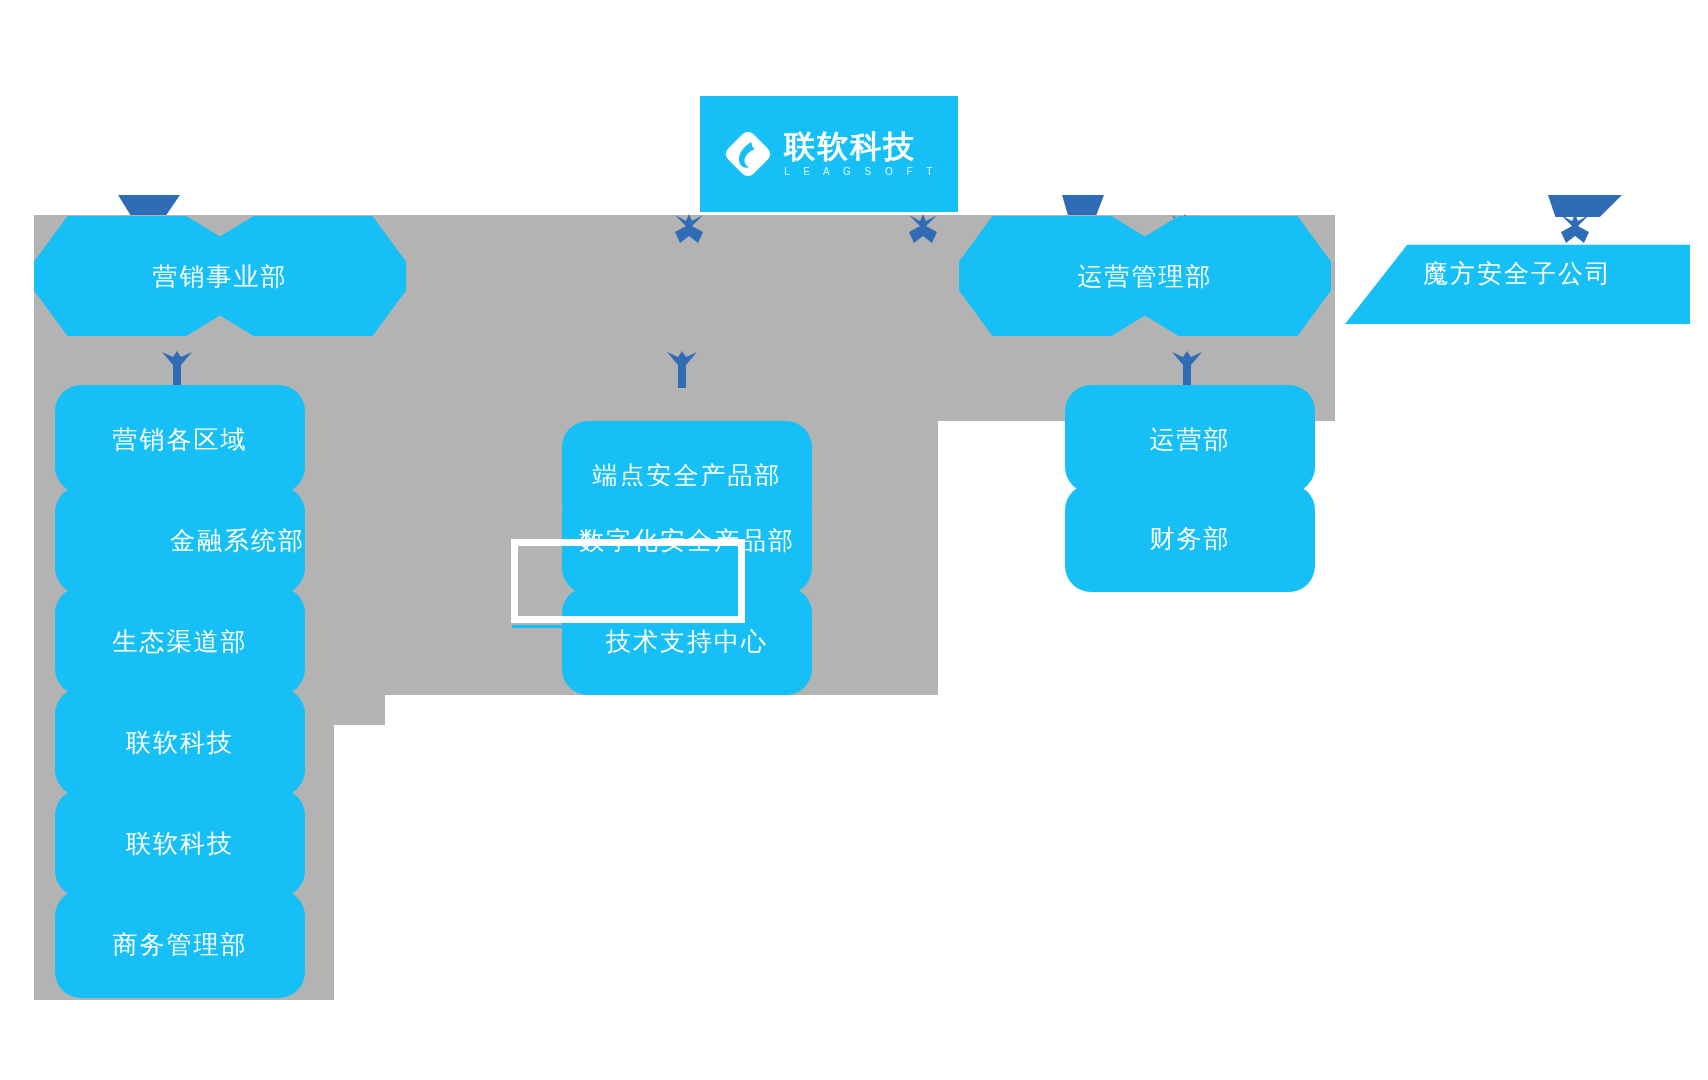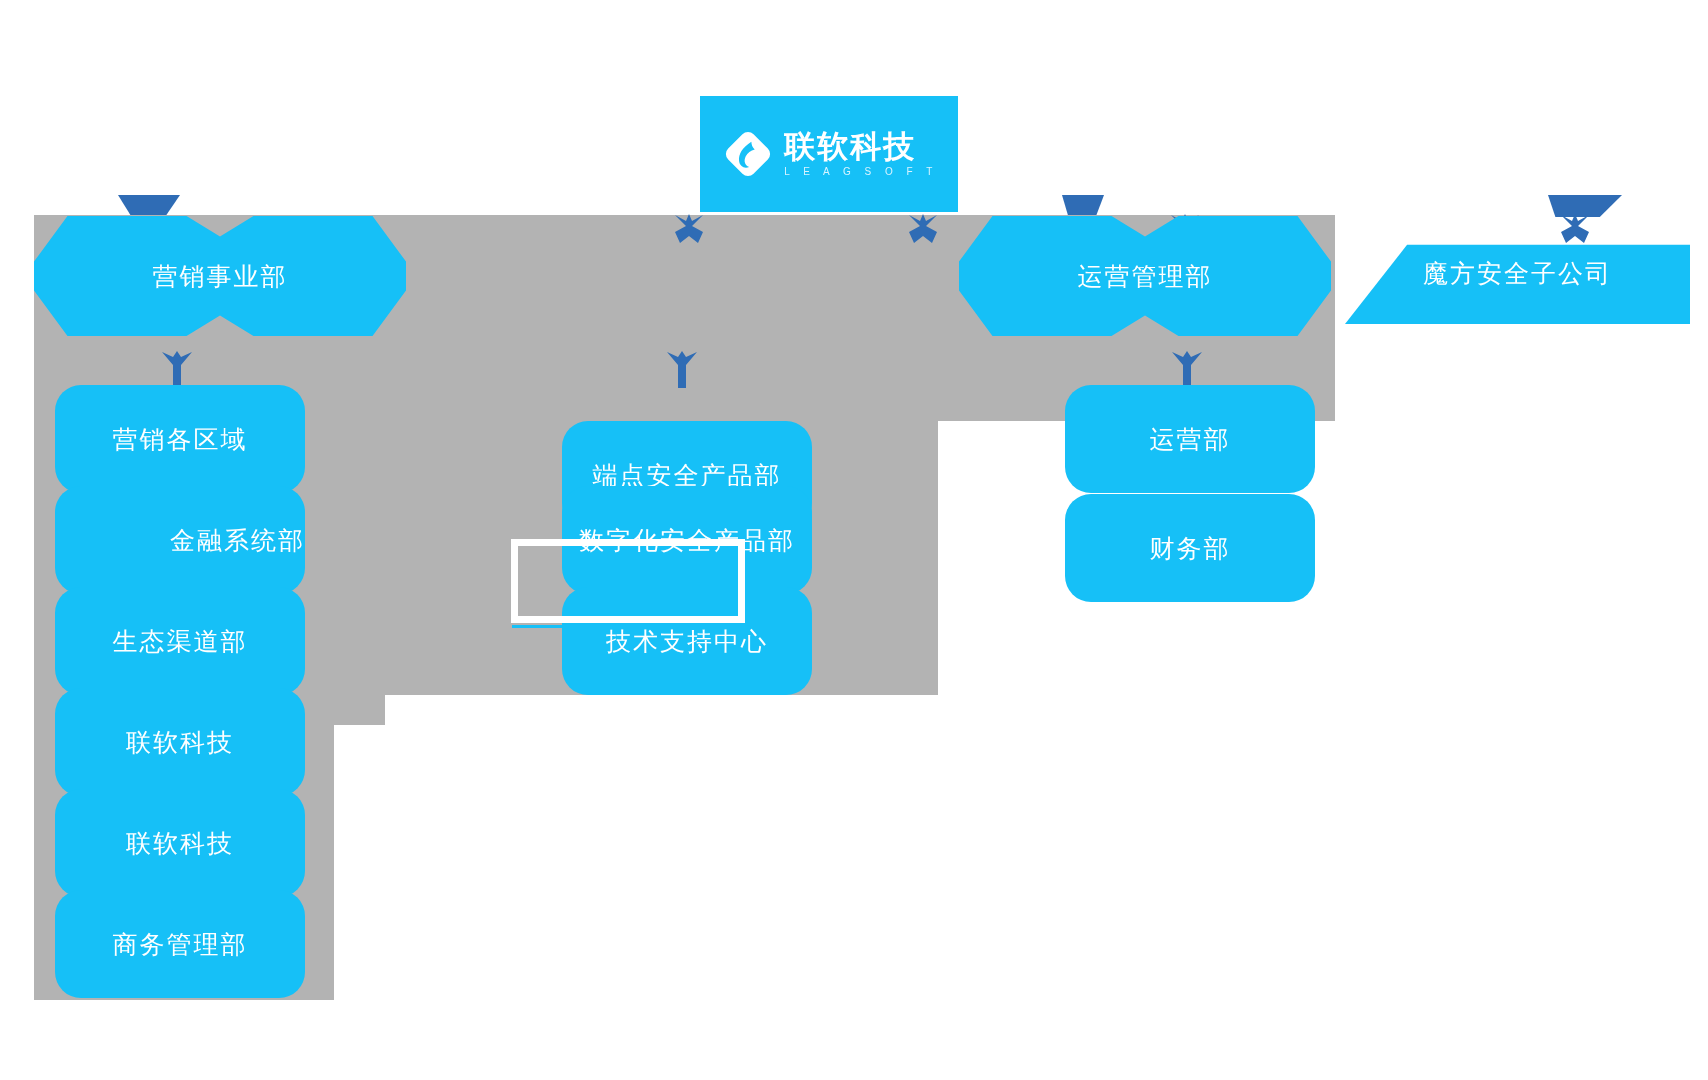--- a/index.html
+++ b/index.html
@@ -150,17 +150,17 @@
   <div class="node card" style="left:562px;top:587px;width:250px;height:108px;">
     <span>技术支持中心</span>
   </div>
 
   <div id="hl-ring"></div>
   <div id="hl-underline"></div>
 
   <div class="node card" style="left:1065px;top:385px;width:250px;height:108px;">
     <span>运营部</span>
   </div>
-  <div class="node card" style="left:1065px;top:494px;width:250px;height:108px;">
+  <div class="node card" style="left:1065px;top:484px;width:250px;height:108px;">
     <span>财务部</span>
   </div>
 
 </div>
 
 </body></html>

